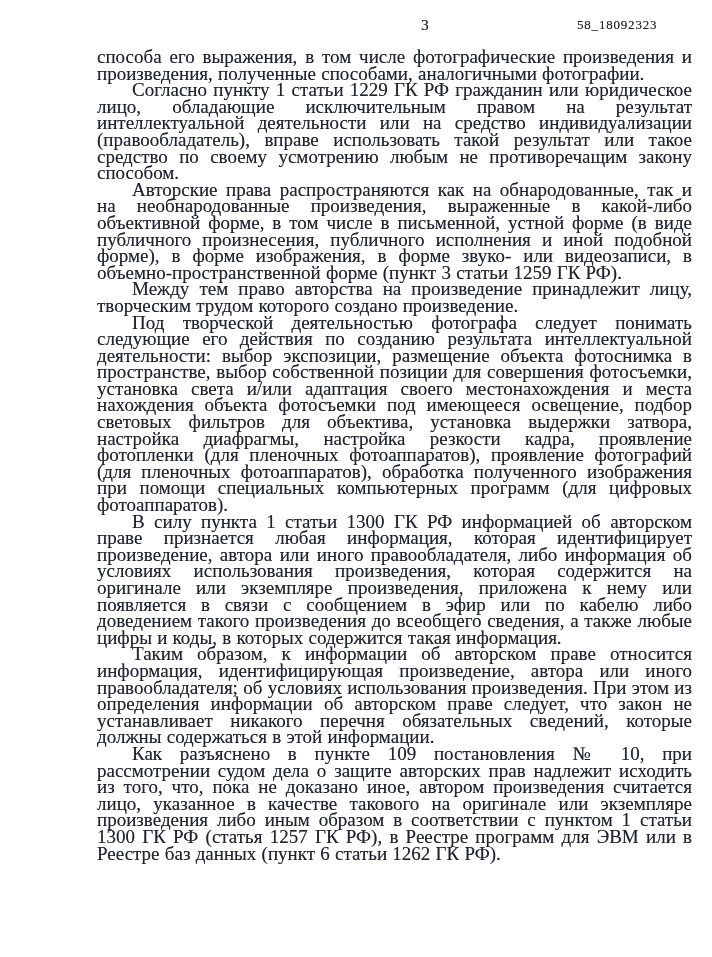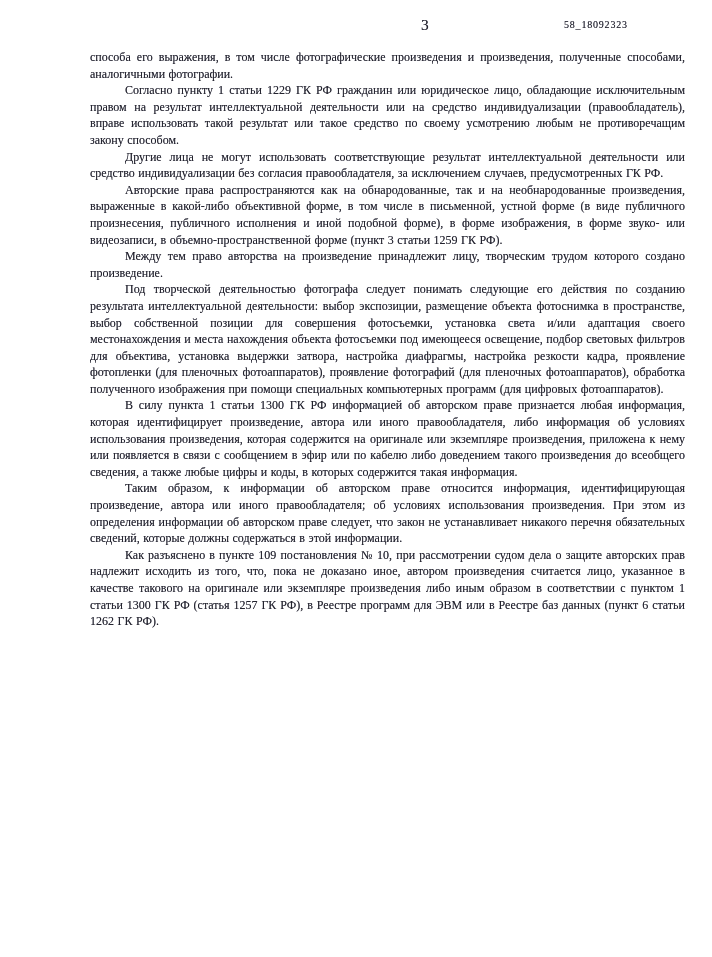--- a/index.html
+++ b/index.html
@@ -27,33 +27,33 @@
     position: absolute;
     left: 421px;
     top: 17px;
     font-size: 15.5px;
     line-height: 16px;
     letter-spacing: 0.5px;
     text-shadow: 0 0 0.5px rgba(35, 35, 60, 0.55);
   }
   .case-num {
     position: absolute;
-    left: 564px;
+    left: 577px;
     top: 17px;
-    font-size: 10px;
+    font-size: 13px;
     line-height: 16px;
     letter-spacing: 0.8px;
     text-shadow: 0 0 0.5px rgba(35, 35, 60, 0.55);
   }
   .body-text {
     position: absolute;
-    left: 90px;
+    left: 97px;
     top: 49px;
     width: 595px;
-    font-size: 12px;
+    font-size: 19px;
     line-height: 16.6px;
     text-align: justify;
     text-shadow: 0 0 0.5px rgba(35, 35, 60, 0.5);
   }
   .para {
     margin: 0;
     padding: 0;
     text-indent: 35px;
     word-spacing: 0.5px;
   }
@@ -67,21 +67,20 @@
 <div class="page">
 
   <div class="page-header">
     <span class="page-num">3</span>
     <span class="case-num">58_18092323</span>
   </div>
 
   <div class="body-text">
     <p class="para continuation">способа его выражения, в том числе фотографические произведения и произведения, полученные способами, аналогичными фотографии.</p>
     <p class="para">Согласно пункту 1 статьи 1229 ГК РФ гражданин или юридическое лицо, обладающие исключительным правом на результат интеллектуальной деятельности или на средство индивидуализации (правообладатель), вправе использовать такой результат или такое средство по своему усмотрению любым не противоречащим закону способом.</p>
-    <p class="para">Другие лица не могут использовать соответствующие результат интеллектуальной деятельности или средство индивидуализации без согласия правообладателя, за исключением случаев, предусмотренных ГК РФ.</p>
     <p class="para">Авторские права распространяются как на обнародованные, так и на необнародованные произведения, выраженные в какой-либо объективной форме, в том числе в письменной, устной форме (в виде публичного произнесения, публичного исполнения и иной подобной форме), в форме изображения, в форме звуко- или видеозаписи, в объемно-пространственной форме (пункт 3 статьи 1259 ГК РФ).</p>
     <p class="para">Между тем право авторства на произведение принадлежит лицу, творческим трудом которого создано произведение.</p>
     <p class="para">Под творческой деятельностью фотографа следует понимать следующие его действия по созданию результата интеллектуальной деятельности: выбор экспозиции, размещение объекта фотоснимка в пространстве, выбор собственной позиции для совершения фотосъемки, установка света и/или адаптация своего местонахождения и места нахождения объекта фотосъемки под имеющееся освещение, подбор световых фильтров для объектива, установка выдержки затвора, настройка диафрагмы, настройка резкости кадра, проявление фотопленки (для пленочных фотоаппаратов), проявление фотографий (для пленочных фотоаппаратов), обработка полученного изображения при помощи специальных компьютерных программ (для цифровых фотоаппаратов).</p>
     <p class="para">В силу пункта 1 статьи 1300 ГК РФ информацией об авторском праве признается любая информация, которая идентифицирует произведение, автора или иного правообладателя, либо информация об условиях использования произведения, которая содержится на оригинале или экземпляре произведения, приложена к нему или появляется в связи с сообщением в эфир или по кабелю либо доведением такого произведения до всеобщего сведения, а также любые цифры и коды, в которых содержится такая информация.</p>
     <p class="para">Таким образом, к информации об авторском праве относится информация, идентифицирующая произведение, автора или иного правообладателя; об условиях использования произведения. При этом из определения информации об авторском праве следует, что закон не устанавливает никакого перечня обязательных сведений, которые должны содержаться в этой информации.</p>
     <p class="para">Как разъяснено в пункте 109 постановления № 10, при рассмотрении судом дела о защите авторских прав надлежит исходить из того, что, пока не доказано иное, автором произведения считается лицо, указанное в качестве такового на оригинале или экземпляре произведения либо иным образом в соответствии с пунктом 1 статьи 1300 ГК РФ (статья 1257 ГК РФ), в Реестре программ для ЭВМ или в Реестре баз данных (пункт 6 статьи 1262 ГК РФ).</p>
   </div>
 
 </div>
 

